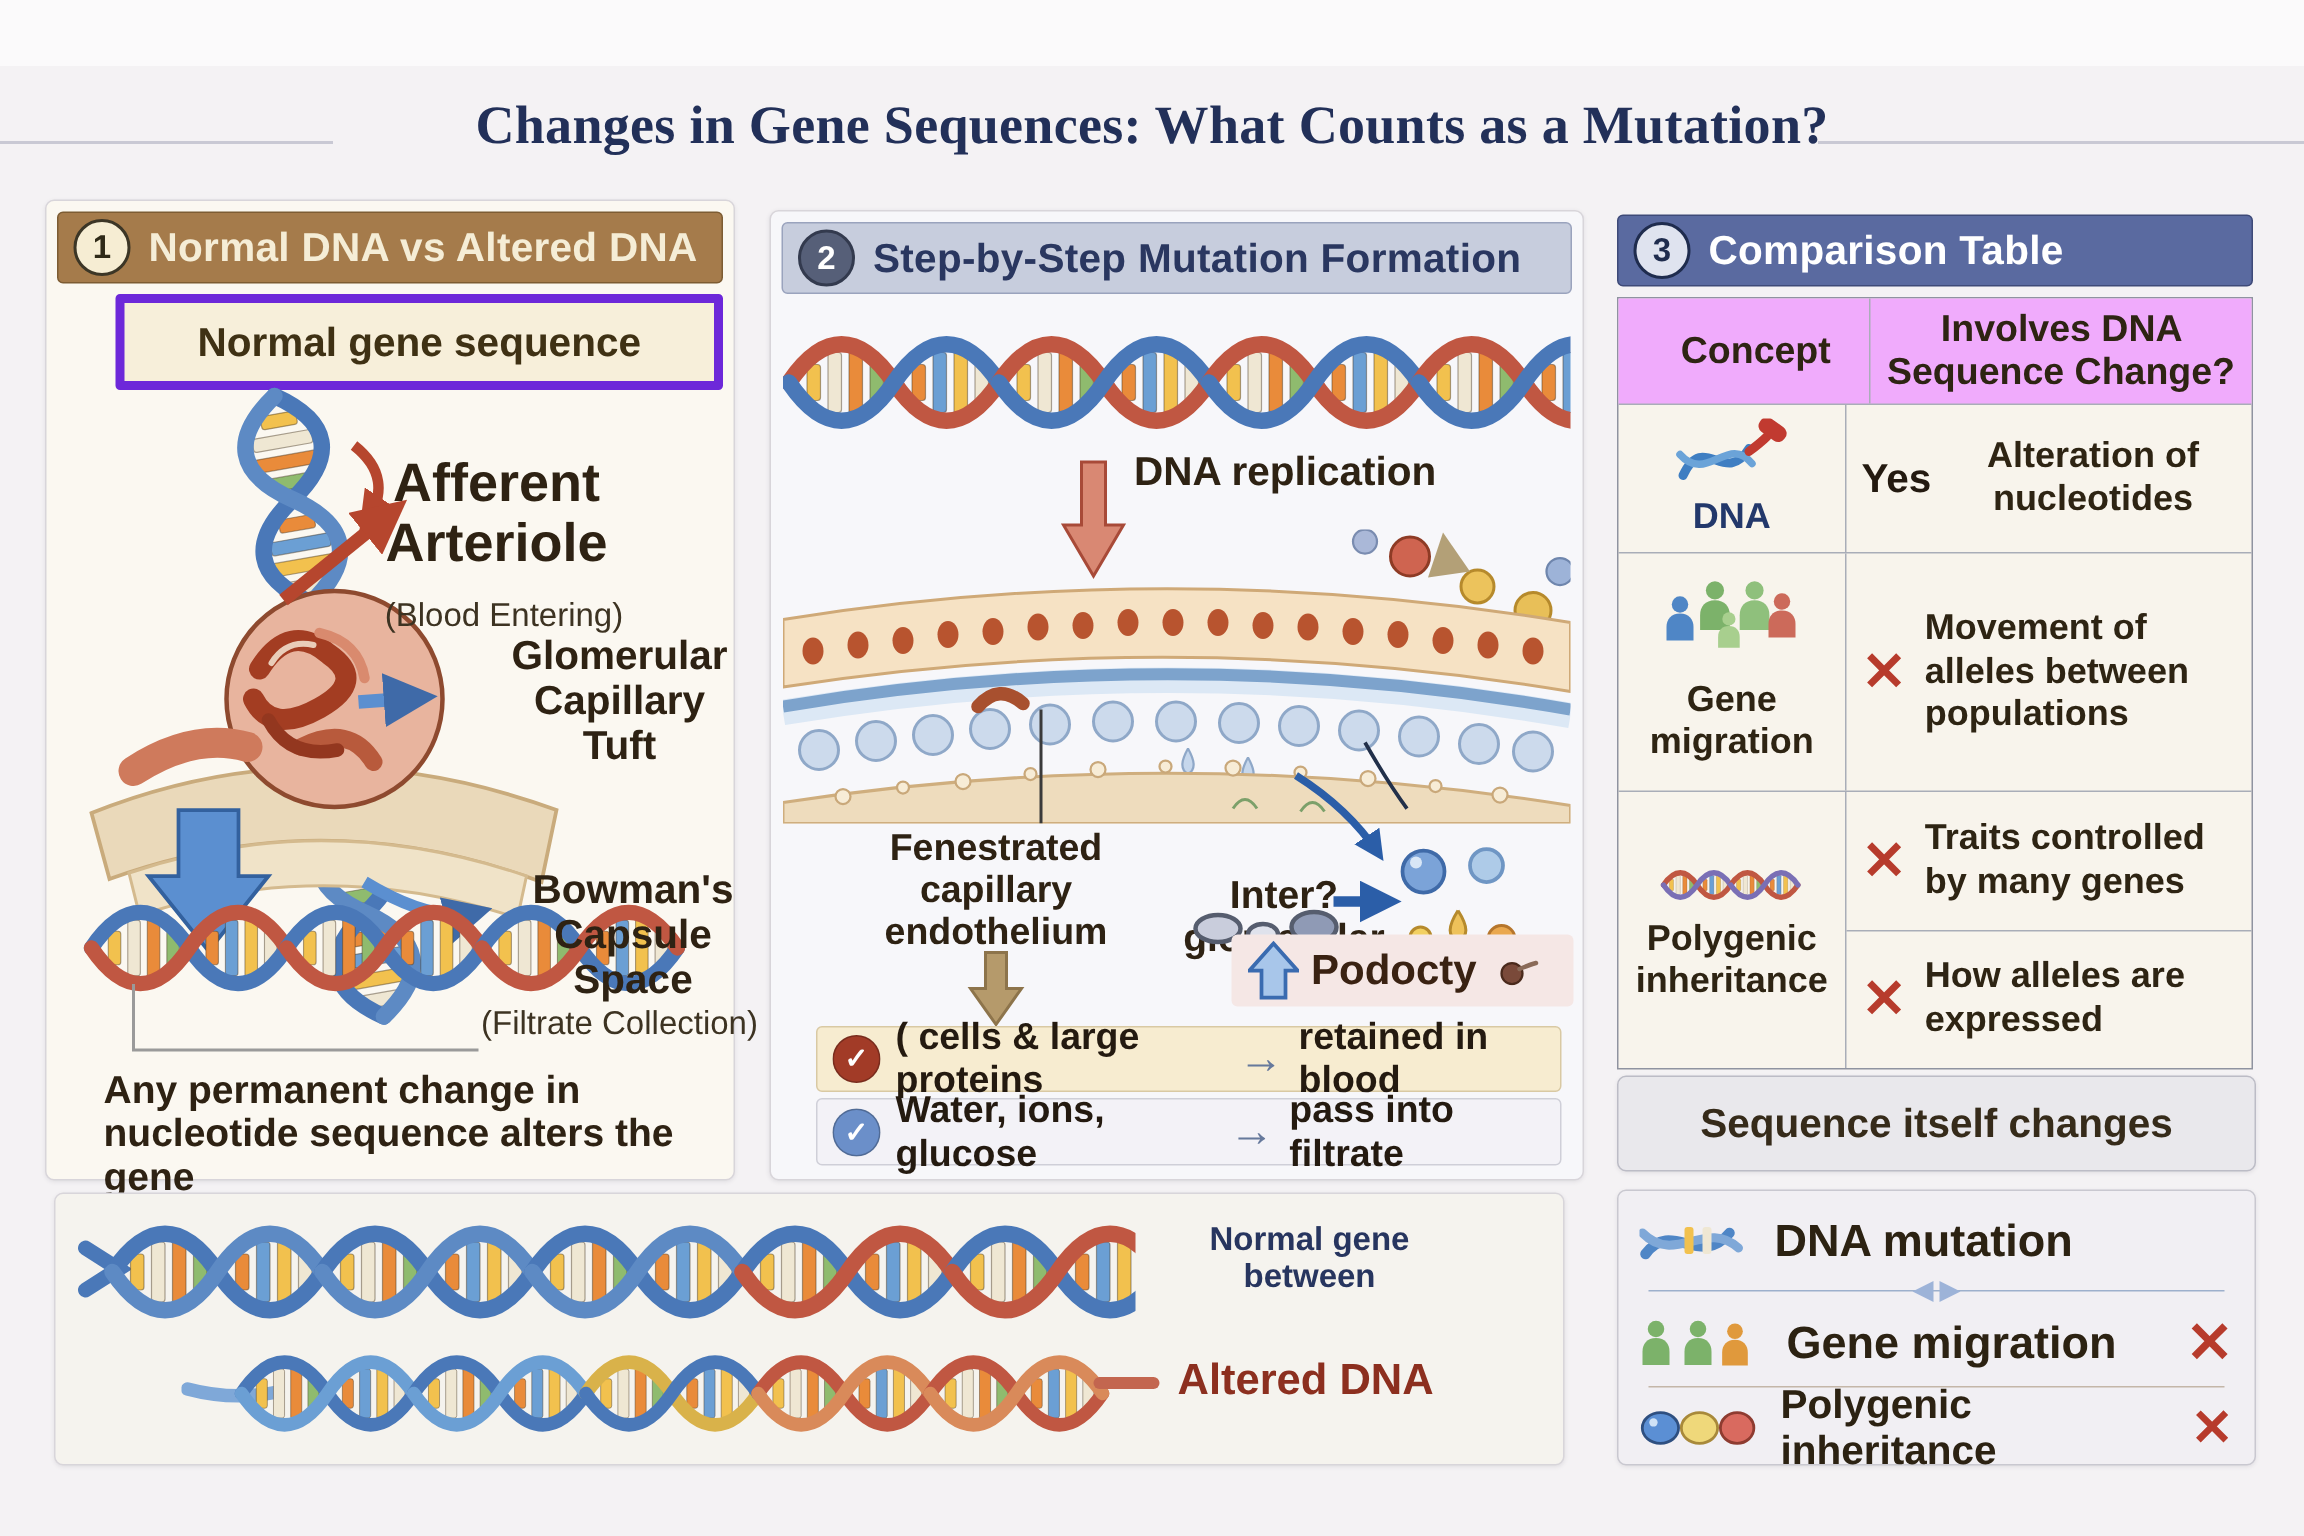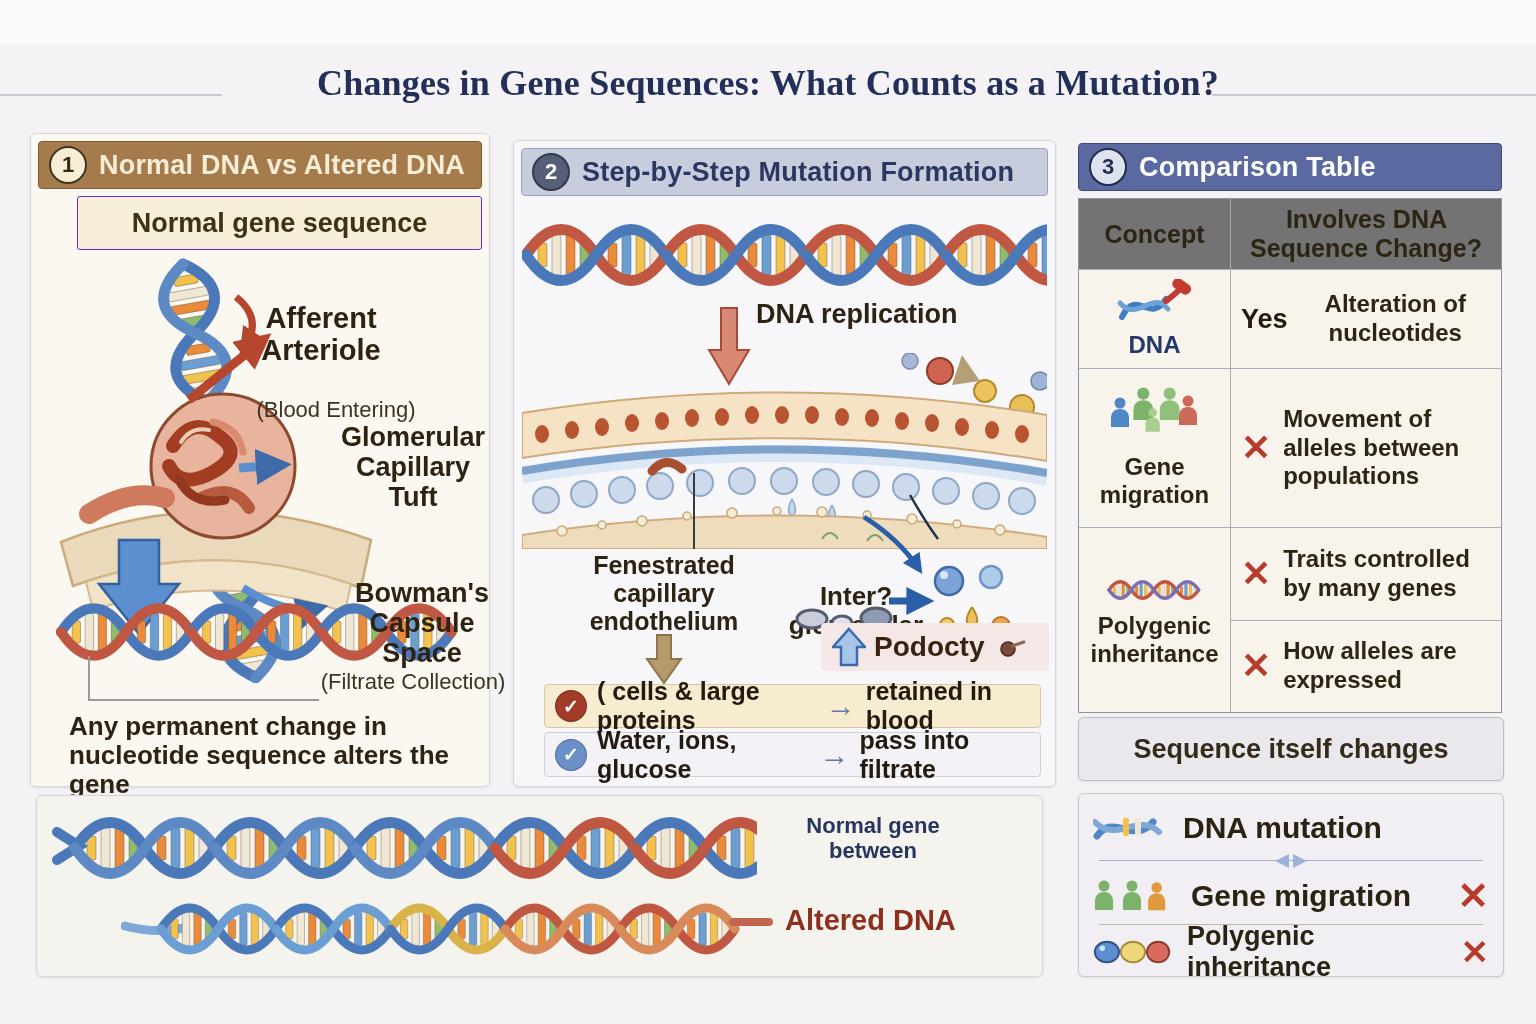--- a/index.html
+++ b/index.html
@@ -85,21 +85,21 @@
 
   <div class="title">Changes in Gene Sequences: What Counts as a Mutation?</div>
   <div class="titleline" style="left:0;width:222px;"></div>
   <div class="titleline" style="left:1212px;width:324px;"></div>
 
   <div class="panel grid" style="left:30px;top:133px;width:458px;height:652px;background:#fbf8f1;">
     <div class="hdr" style="background:#a57b4b;border:1px solid #7d5c33;">
       <div class="num" style="background:#f6edd3;border:2px solid #3c3626;color:#2f2a18;">1</div>
       <div class="htxt" style="color:#f5edd6;">Normal DNA vs Altered DNA</div>
     </div>
-    <div style="position:absolute;left:7px;right:7px;top:62px;height:52px;background:#f7efda;border:1px solid #6d28d9;border-radius:3px;display:flex;align-items:center;justify-content:center;font-size:27px;font-weight:600;color:#3f3114;margin-left:39px;">Normal gene sequence</div>
+    <div style="position:absolute;left:7px;right:7px;top:62px;height:52px;background:#f7efda;border:6px solid #6d28d9;border-radius:3px;display:flex;align-items:center;justify-content:center;font-size:27px;font-weight:600;color:#3f3114;margin-left:39px;">Normal gene sequence</div>
 
     <svg style="position:absolute;left:0;top:118px;" width="458" height="452" viewBox="0 0 458 452">
 
       <g transform="translate(152,12) rotate(80)" style="--ca:#4a78b8;--cb:#5d8ac4;">
         <use href="#hp" x="0"></use>
           <use href="#hp" x="140"></use>
           <use href="#hp" x="280"></use>
       </g>
 
       <path d="M30,290 Q180,230 340,288 L330,336 Q185,282 42,334 Z" fill="#ead9ba" stroke="#c9ab7c" stroke-width="2.5"></path>
@@ -124,21 +124,21 @@
 
       <g transform="translate(30,380) scale(0.93)" style="--ca:#4a78b8;--cb:#c05742;">
         <use href="#hp" x="0"></use>
           <use href="#hp" x="140"></use>
           <use href="#hp" x="280"></use>
       </g>
 
       <path d="M58,404 V448 H288" fill="none" stroke="#9a9a9a" stroke-width="2"></path>
     </svg>
 
-    <div class="lbl center" style="left:202px;top:168px;width:176px;font-size:29px;">
+    <div class="lbl center" style="left:212px;top:168px;width:176px;font-size:36px;">
       <span class="ln">Afferent</span>
       <span class="ln">Arteriole</span>
     </div>
     <div class="lbl note center" style="left:192px;top:232px;width:226px;margin-top:32px;">(Blood Entering)</div>
     <div class="lbl center" style="left:292px;top:288px;width:180px;font-size:27px;">
       <span class="ln">Glomerular</span>
       <span class="ln">Capillary</span>
       <span class="ln">Tuft</span>
     </div>
     <div class="lbl center" style="left:306px;top:444px;width:170px;font-size:27px;">
@@ -295,21 +295,21 @@
       <span>pass into filtrate</span>
     </div>
   </div>
 
   <div style="position:absolute;left:1078px;top:143px;width:424px;height:560px;">
     <div class="hdr" style="left:0;right:0;top:0;background:#5a6aa0;border:1px solid #3e4a78;">
       <div class="num" style="background:#dfe3ef;border:2px solid #1f2c4e;color:#1f2c4e;">3</div>
       <div class="htxt" style="color:#ffffff;">Comparison Table</div>
     </div>
     <div class="ctable grid">
-      <div class="trow" style="height:70px;background:#737373;">
+      <div class="trow" style="height:70px;background:#f0abfc;padding-left:16px;">
         <div class="tc1">
           <div class="concept" style="font-size:25px;font-weight:700;">Concept</div>
         </div>
         <div class="tc2" style="justify-content:center;">
           <div class="concept" style="font-size:25px;font-weight:700;">
             <span class="ln">Involves DNA</span>
             <span class="ln">Sequence Change?</span>
           </div>
         </div>
       </div>

